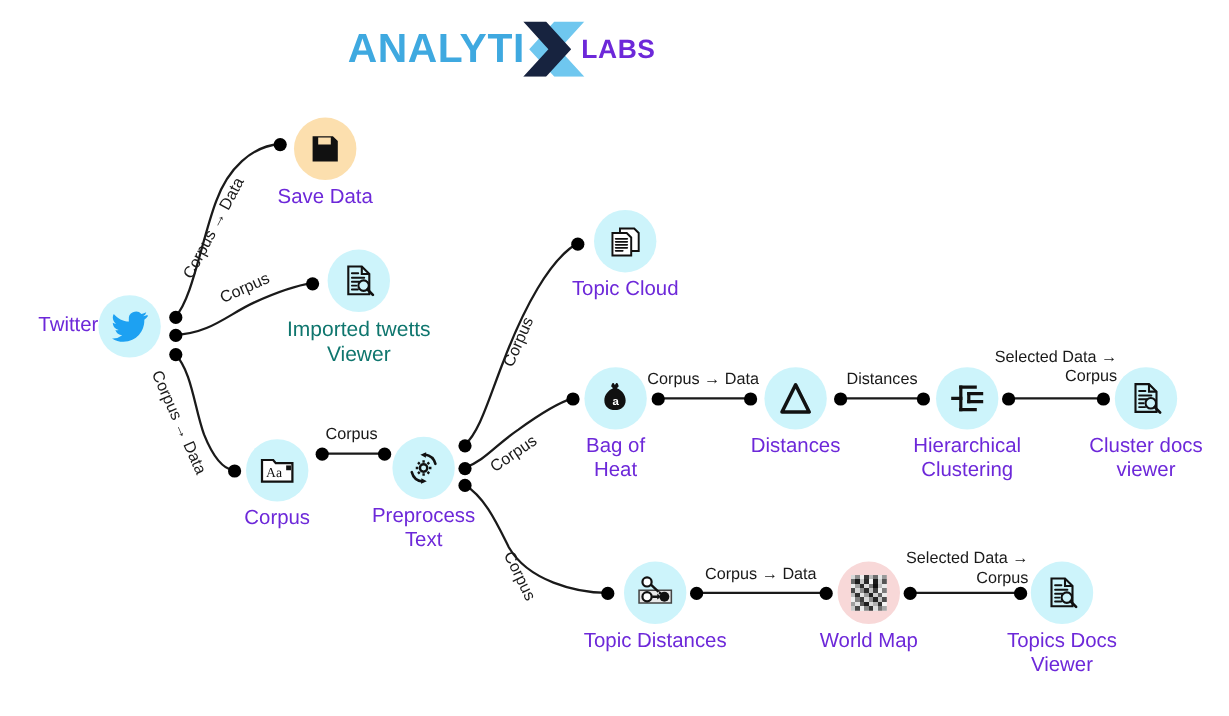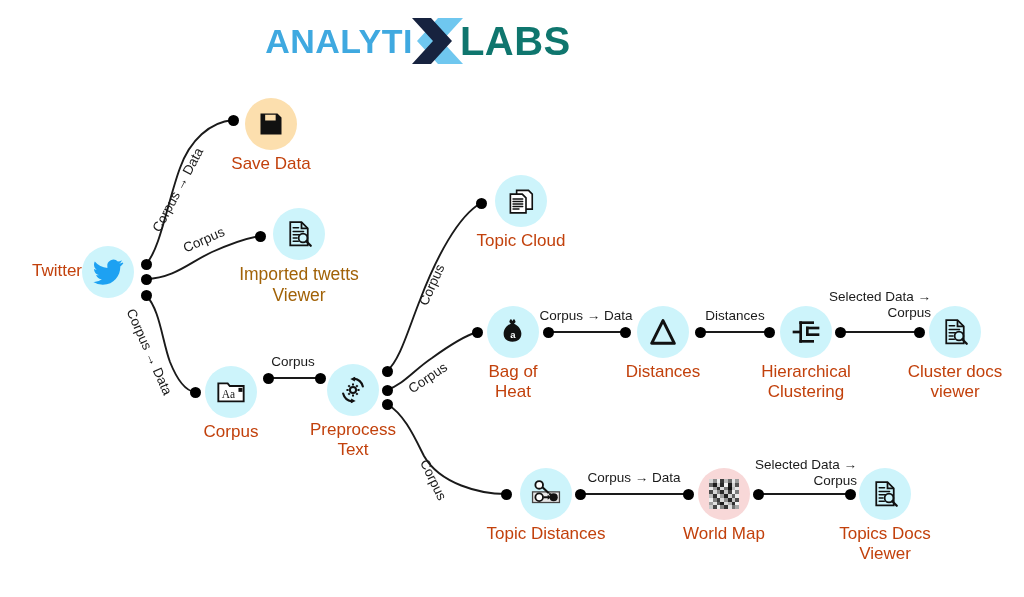--- a/index.html
+++ b/index.html
@@ -36,24 +36,24 @@
     color: #3fa9e0;
     line-height: 1;
   }
   #logo .xmark {
     position: relative;
     width: 56px;
     height: 46px;
     margin: 0 -4px 0 -5px;
   }
   #logo .word-b {
-    font-size: 40px;
+    font-size: 22px;
     font-weight: 700;
     letter-spacing: 0.5px;
-    color: #0f766e;
+    color: #6d28d9;
     line-height: 1;
   }
 
   
   #canvas {
     position: absolute;
     left: 0;
     top: 0;
     width: 1024px;
     height: 597px;
@@ -89,24 +89,24 @@
   .node .disc.rose  { background: #f8d8d8; }
 
   .node .nlabel {
     position: absolute;
     top: 30px;
     left: -110px;
     width: 220px;
     text-align: center;
     font-size: 17px;
     line-height: 1.18;
-    color: #c2410c;
+    color: #6d28d9;
     white-space: pre-line;
   }
-  .node .nlabel.dark { color: #a16207; font-size: 17.5px; }
+  .node .nlabel.dark { color: #0f766e; font-size: 17.5px; }
   .node .nlabel.left {
     top: -11px;
     left: -146px;
     width: 120px;
     text-align: right;
   }
 
   
   .port {
     position: absolute;

